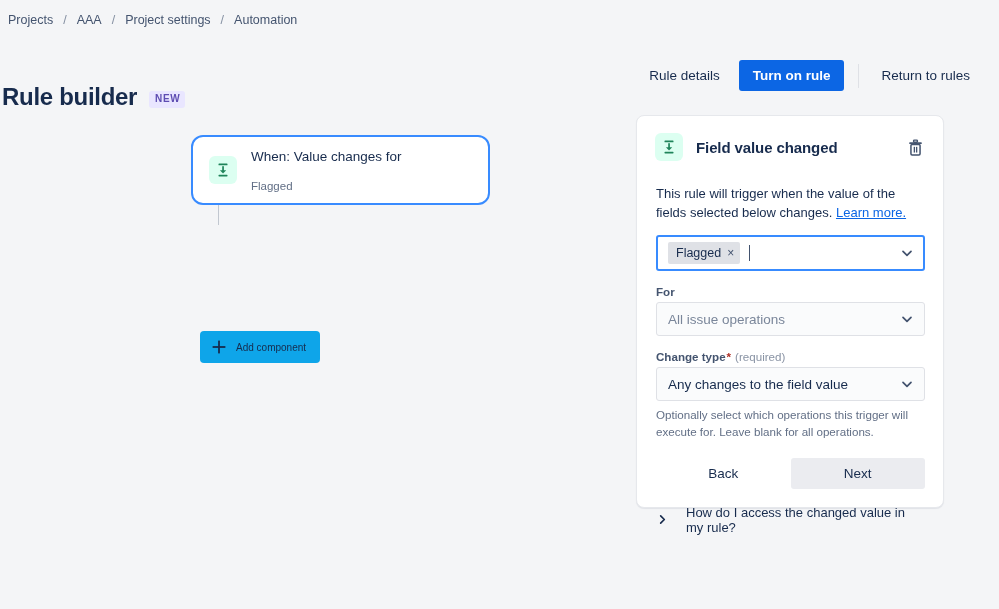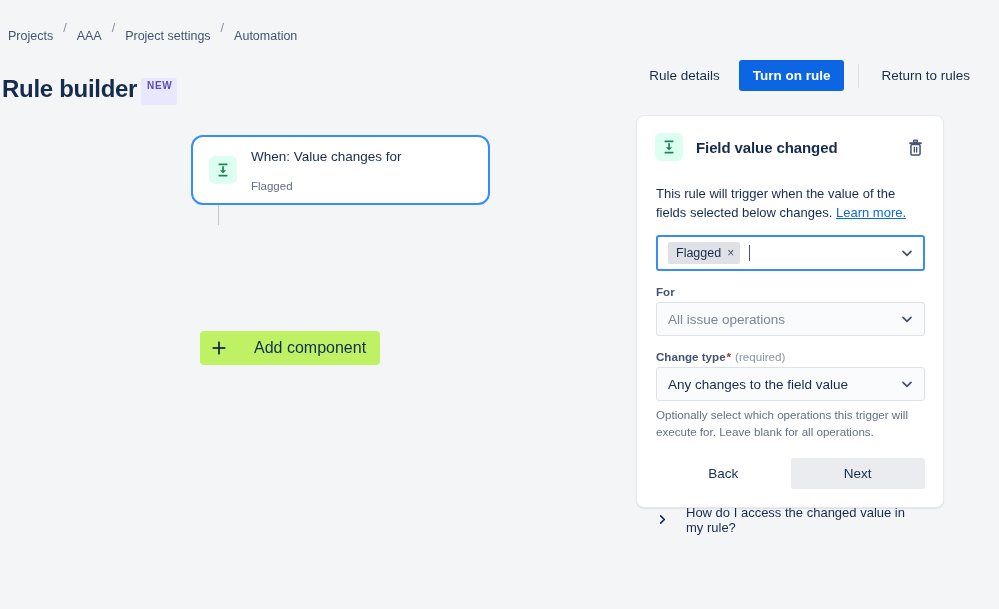--- a/index.html
+++ b/index.html
@@ -14,38 +14,38 @@
   }
 
   
   .breadcrumb {
     position: absolute; left: 0; top: 12px;
     display: flex; align-items: center;
     padding-left: 4px;
     font-size: 12.5px;
     color: #44546f;
   }
-  .crumb { padding: 1px 4px; border-radius: 3px; color: #44546f; text-decoration: none; white-space: nowrap; margin-top: 16px; }
+  .crumb { padding: 1px 4px; border-radius: 3px; color: #44546f; text-decoration: none; white-space: nowrap; }
   .crumb.current { color: #44546f; }
   .crumb-sep { color: #8590a2; padding: 0 6px; font-size: 12.5px; }
 
   
   .page-header {
     position: absolute; left: 0; top: 58px; width: 999px; height: 42px;
   }
-  .title-wrap { position: absolute; left: 2px; top: 0; display: flex; align-items: center; gap: 4px; }
+  .title-wrap { position: absolute; left: 2px; top: 8px; display: flex; align-items: center; gap: 12px; }
   .page-title {
     font-size: 24px; font-weight: 600; letter-spacing: -0.3px;
     color: #172b4d; line-height: 30px;
   }
   .new-badge {
     display: inline-block;
     background: #e9e6ff; color: #5e4db2;
     font-size: 10px; font-weight: 700; letter-spacing: 0.6px;
-    padding: 2px 5px 14px 6px; border-radius: 3px;
+    padding: 2px 5px 4px 6px; border-radius: 3px;
     position: relative; top: 2px;
   }
 
   .header-actions {
     position: absolute; right: 17px; top: 2px;
     display: flex; align-items: center; gap: 0; justify-content: center;
   }
   .btn-subtle {
     background: transparent; border: none;
     color: #172b4d; font-size: 13.5px; font-weight: 500;
@@ -85,24 +85,24 @@
   .card-text { margin-left: 14px; display: flex; flex-direction: column; gap: 14px; }
   .card-title { font-size: 13.5px; font-weight: 500; color: #172b4d; line-height: 17px; }
   .card-sub { font-size: 11.5px; color: #626f86; line-height: 14px; }
 
   .connector {
     position: absolute; left: 218px; top: 95px;
     width: 1px; height: 20px; background: #c1c7d0;
   }
   .add-component {
     position: absolute; left: 200px; top: 221px;
-    display: flex; align-items: center; gap: 27px;
-    background: #bef264; border: none; border-radius: 4px;
+    display: flex; align-items: center; gap: 9px;
+    background: #0ea5e9; border: none; border-radius: 4px;
     padding: 8px 14px 8px 11px;
-    font-size: 16px; font-weight: 500; color: #172b4d;
+    font-size: 10px; font-weight: 500; color: #172b4d;
     font-family: "Liberation Sans", sans-serif;
     cursor: pointer;
   }
   .add-component .plus { display: flex; }
 
   
   .panel {
     position: absolute; left: 636px; top: 115px;
     width: 308px; height: 393px;
     background: #ffffff;

